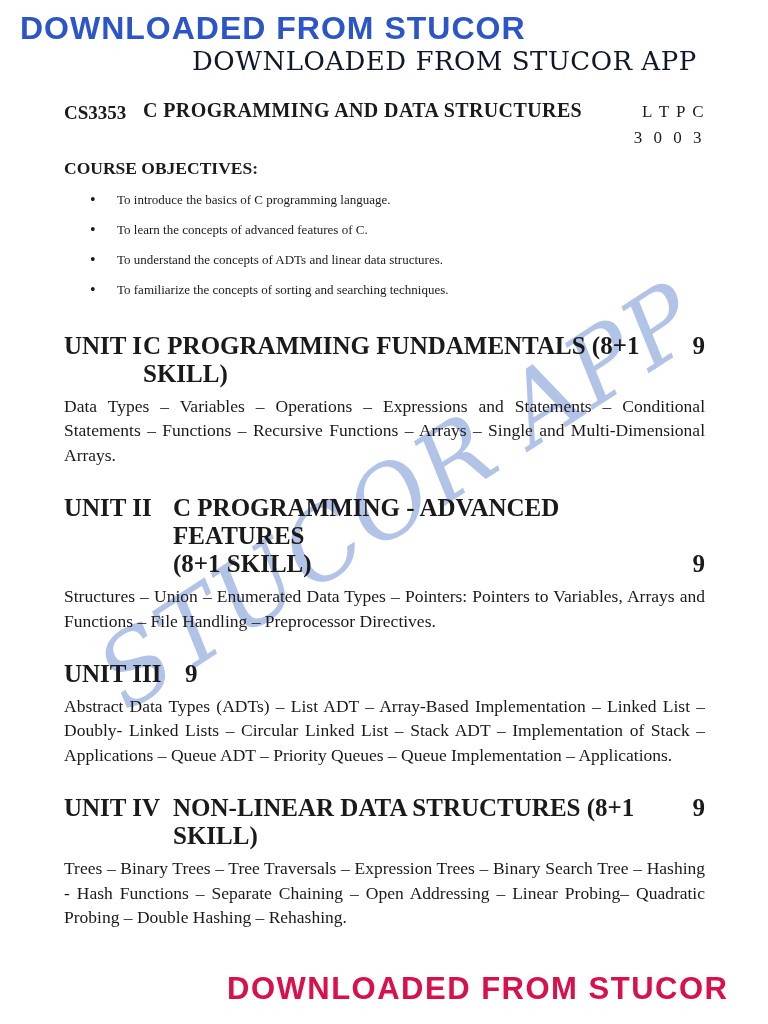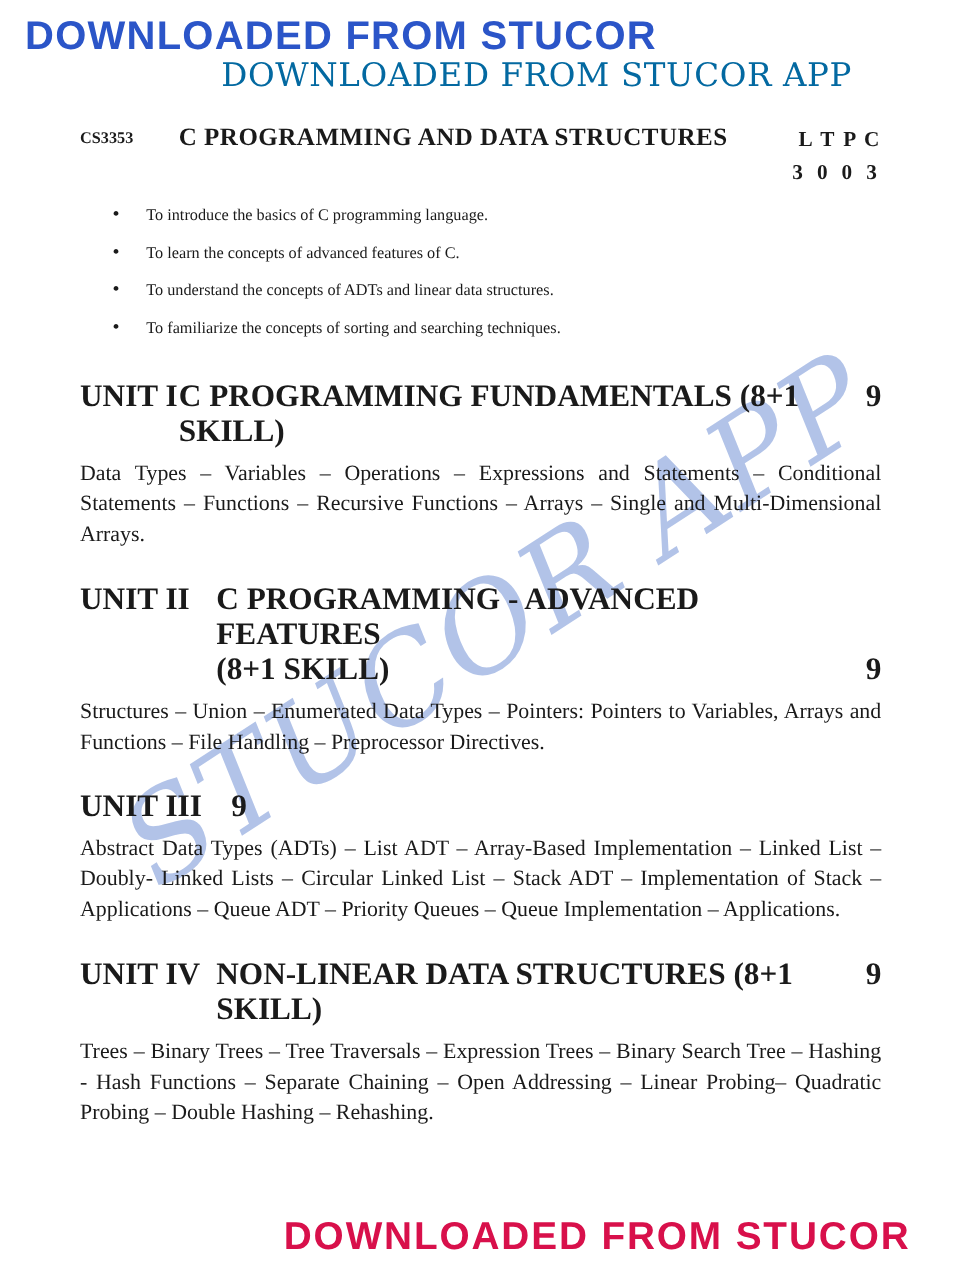--- a/index.html
+++ b/index.html
@@ -9,23 +9,23 @@
     font-family:"Liberation Serif", serif; color:#1a1a1a;
   }
 
   
   .banner-top {
     position:absolute; left:20px; top:10px; z-index:3;
     font-family:"Liberation Sans", sans-serif; font-weight:700;
     font-size:32px; letter-spacing:1px; color:#2b55c8; white-space:nowrap;
   }
   .banner-sub {
-    position:absolute; left:177px; top:46px; z-index:3;
+    position:absolute; left:192px; top:46px; z-index:3;
     font-family:"DejaVu Serif", serif; font-weight:400;
-    font-size:26px; letter-spacing:0.5px; color:#0369a1; white-space:nowrap;
+    font-size:26px; letter-spacing:0.5px; color:#0f172a; white-space:nowrap;
   }
   .banner-bottom {
     position:absolute; left:227px; top:971px; z-index:3;
     font-family:"Liberation Sans", sans-serif; font-weight:700;
     font-size:31px; letter-spacing:1.5px; color:#d8104b; white-space:nowrap;
   }
 
   
   .watermark {
     position:absolute; left:55px; top:448px; width:660px; z-index:1;
@@ -33,23 +33,23 @@
     font-family:"DejaVu Serif", serif; font-style:italic; font-weight:400;
     font-size:97px; letter-spacing:2px;
     color:rgba(130,158,218,0.62);
     transform:rotate(-33deg);
   }
 
   
   .content { position:absolute; left:64px; top:99px; width:641px; z-index:2; }
 
   .course-head { display:flex; align-items:flex-start; }
-  .course-code  { font-weight:700; font-size:13px; width:79px; padding-top:3px; }
+  .course-code  { font-weight:700; font-size:19px; width:79px; padding-top:3px; }
   .course-title { font-weight:700; font-size:20px; letter-spacing:0.4px; flex:1; }
-  .credits { text-align:right; font-weight:700; font-size:17px; line-height:26px; padding-left:10px; }
+  .credits { text-align:right; font-weight:400; font-size:17px; line-height:26px; padding-left:10px; }
   .credits .vals { letter-spacing:3.5px; }
   .credits .hdr  { letter-spacing:1.5px; }
 
   .objectives-heading { font-weight:700; font-size:17.5px; margin-top:7px; }
   ul.objectives { list-style:none; margin:6px 0 0 0; padding:0; }
   ul.objectives li {
     position:relative; padding-left:53px;
     font-size:13px; line-height:30px;
   }
   ul.objectives li::before {
@@ -84,20 +84,21 @@
 
     <div class="course-head">
       <div class="course-code">CS3353</div>
       <div class="course-title">C PROGRAMMING AND DATA STRUCTURES</div>
       <div class="credits">
         <div class="hdr">L T P C</div>
         <div class="vals">3 0 0 3</div>
       </div>
     </div>
 
+    <div class="objectives-heading">COURSE OBJECTIVES:</div>
     <ul class="objectives">
       <li>To introduce the basics of C programming language.</li>
       <li>To learn the concepts of advanced features of C.</li>
       <li>To understand the concepts of ADTs and linear data structures.</li>
       <li>To familiarize the concepts of sorting and searching techniques.</li>
     </ul>
 
     <div class="unit unit--first">
       <div class="unit-head">
         <div class="u-label">UNIT I</div>

